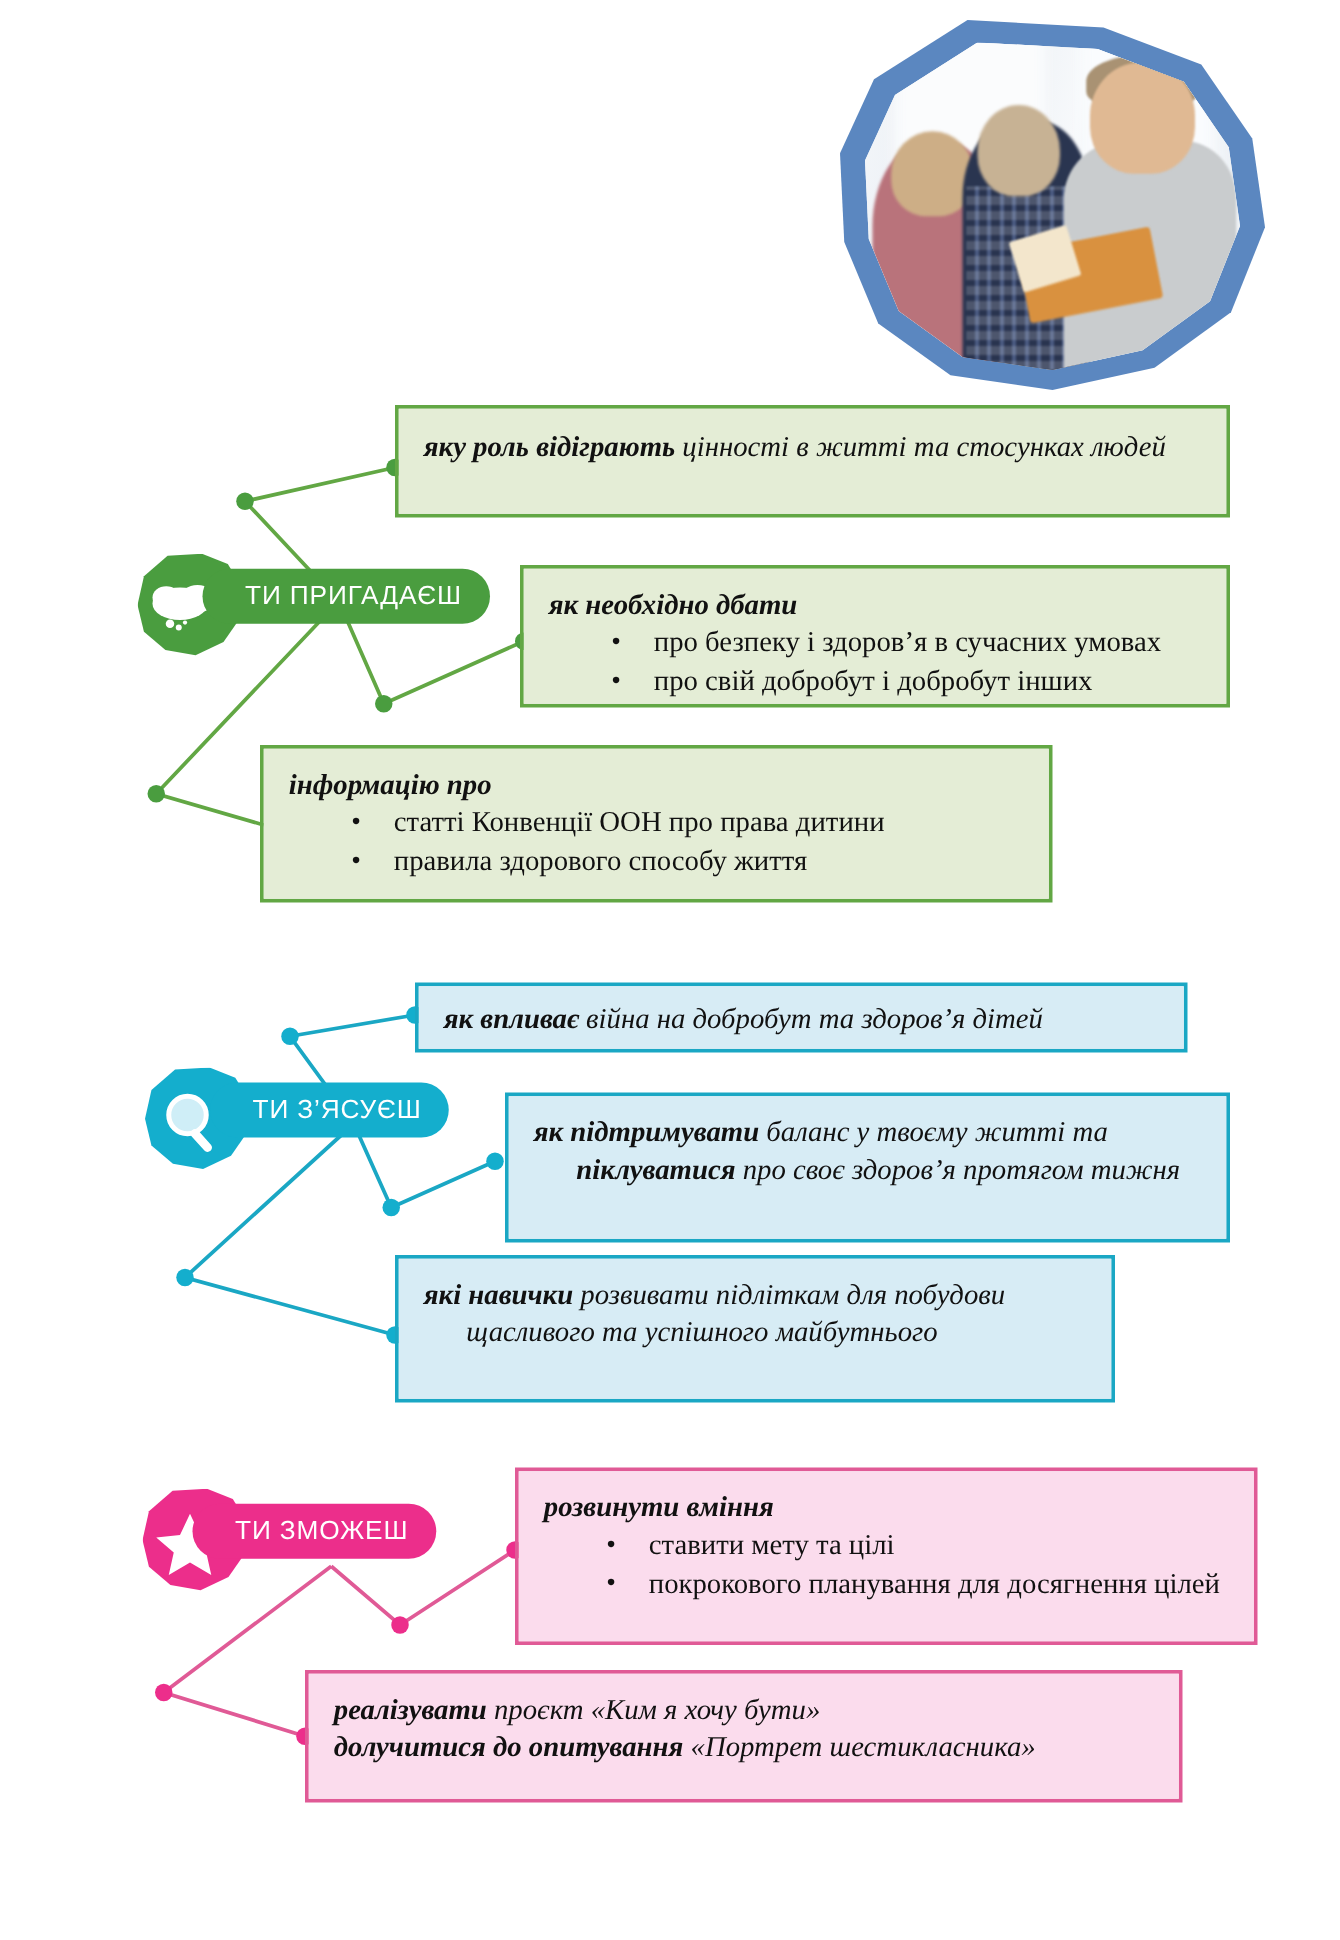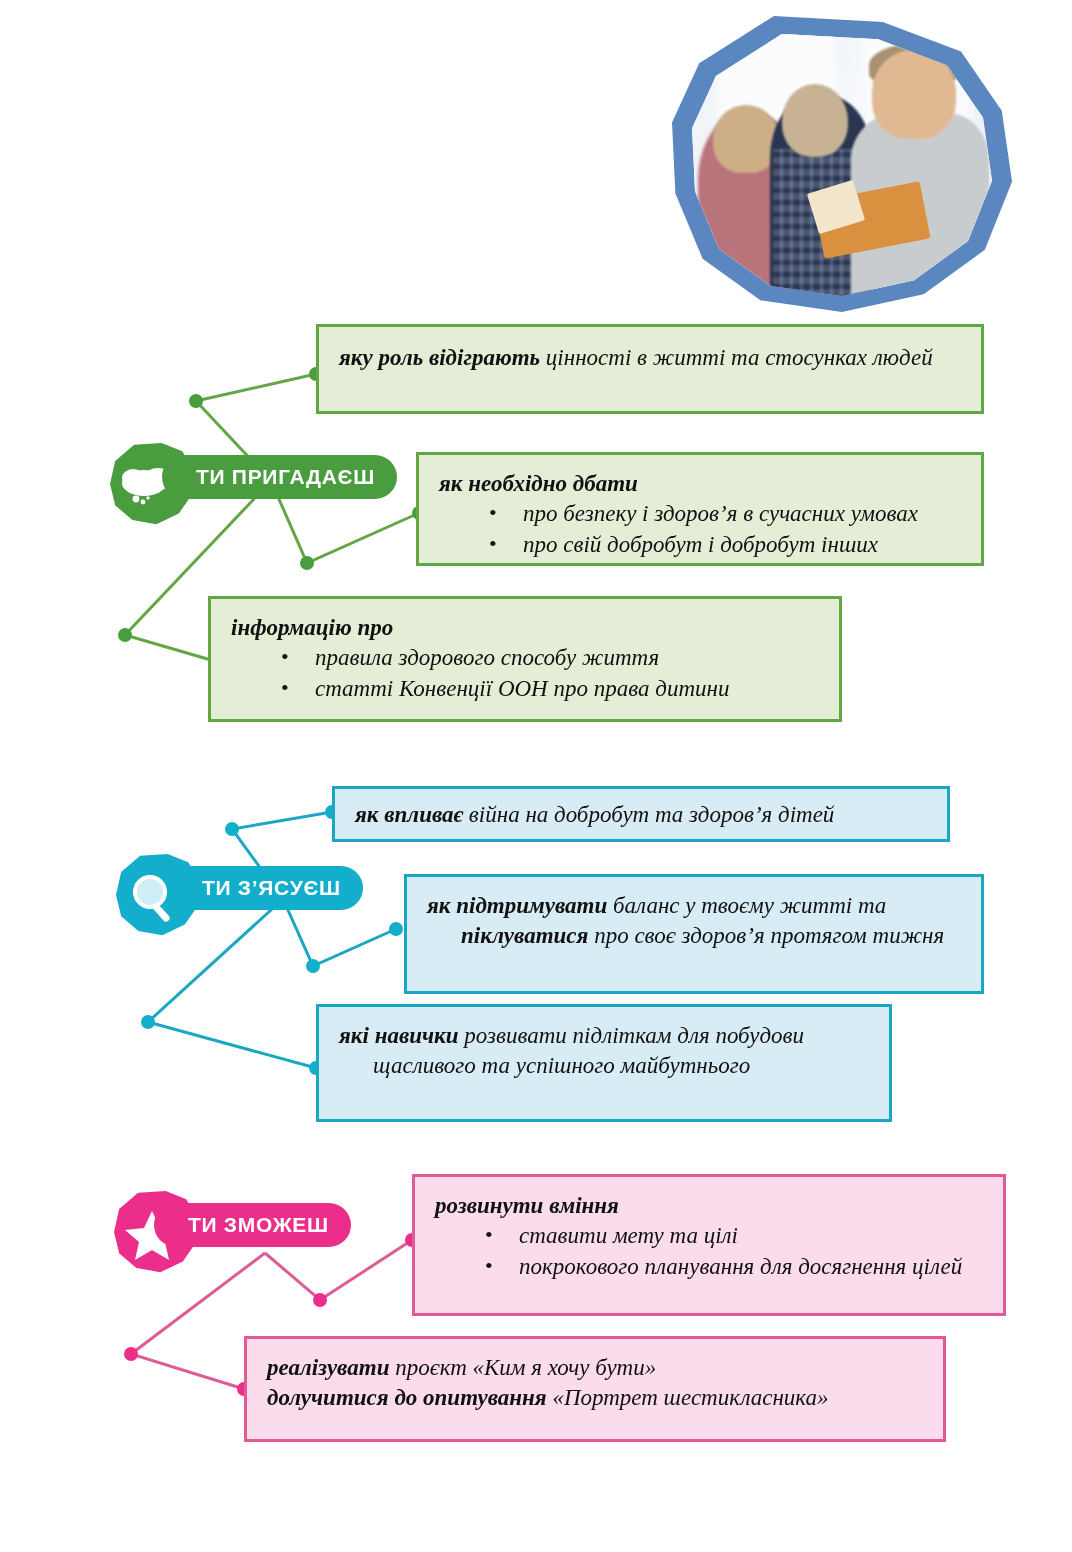--- a/index.html
+++ b/index.html
@@ -64,21 +64,21 @@
   .badge{position:absolute;z-index:5;height:56px;}
   .badge .blob{
     position:absolute;left:0;top:-12px;width:86px;height:82px;
     clip-path:polygon(28% 2%,60% 0%,84% 10%,98% 34%,96% 62%,80% 86%,54% 99%,26% 94%,6% 76%,0% 50%,6% 22%);
   }
   .badge .pill{
     position:absolute;left:52px;top:0;height:44px;border-radius:22px;
     display:flex;align-items:center;padding:0 22px 0 34px;
   }
   .badge .pill-label{
-    color:#ffffff;font-size:21px;font-weight:bold;letter-spacing:.7px;white-space:nowrap;
+    color:#ffffff;font-size:21px;font-weight:normal;letter-spacing:.7px;white-space:nowrap;
     font-family:"Liberation Sans", sans-serif;
   }
   .badge .glyph{position:absolute;left:10px;top:6px;width:62px;height:54px;}
 
   
   .badge.green{left:110px;top:455px;}
   .badge.green .blob{background:#4a9d3f;}
   .badge.green .pill{background:#4a9d3f;}
   
   .badge.blue{left:116px;top:866px;}
@@ -96,21 +96,21 @@
   .box .lead{
     font-style:italic;font-weight:bold;color:#111;
     font-family:"Liberation Serif", serif;
   }
   .box .rest{font-style:italic;color:#111;font-family:"Liberation Serif", serif;}
   .box p{margin:0;font-size:23px;line-height:1.30;font-style:italic;
          font-family:"Liberation Serif", serif;color:#111;}
   .box p.indent{padding-left:34px;text-indent:-34px;}
   .box ul{margin:0;padding:0;list-style:none;}
   .box ul li{
-    font-size:23px;line-height:1.34;font-style:italic;color:#111;
+    font-size:23px;line-height:1.34;color:#111;
     font-family:"Liberation Serif", serif;
     padding-left:84px;position:relative;
   }
   .box ul li::before{
     content:"•";position:absolute;left:50px;top:-1px;font-size:22px;font-style:normal;
   }
 
   .box.green{border:3px solid #62a744;}
   .box.green .fill{background:#e4edd6;}
   .box.blue{border:3px solid #1aa7c4;}
@@ -248,22 +248,22 @@
         <li>про безпеку і здоров’я в сучасних умовах</li>
         <li>про свій добробут і добробут інших</li>
       </ul>
     </div>
   </div>
 
   <div class="box green" id="box-g3">
     <div class="fill">
       <p><span class="lead">інформацію про</span></p>
       <ul>
+        <li>статті Конвенції ООН про права дитини</li>
         <li>правила здорового способу життя</li>
-        <li>статті Конвенції ООН про права дитини</li>
       </ul>
     </div>
   </div>
 
   <div class="box blue" id="box-b1">
     <div class="fill">
       <p><span class="lead">як впливає</span><span class="rest"> війна на добробут та здоров’я дітей</span></p>
     </div>
   </div>
 

